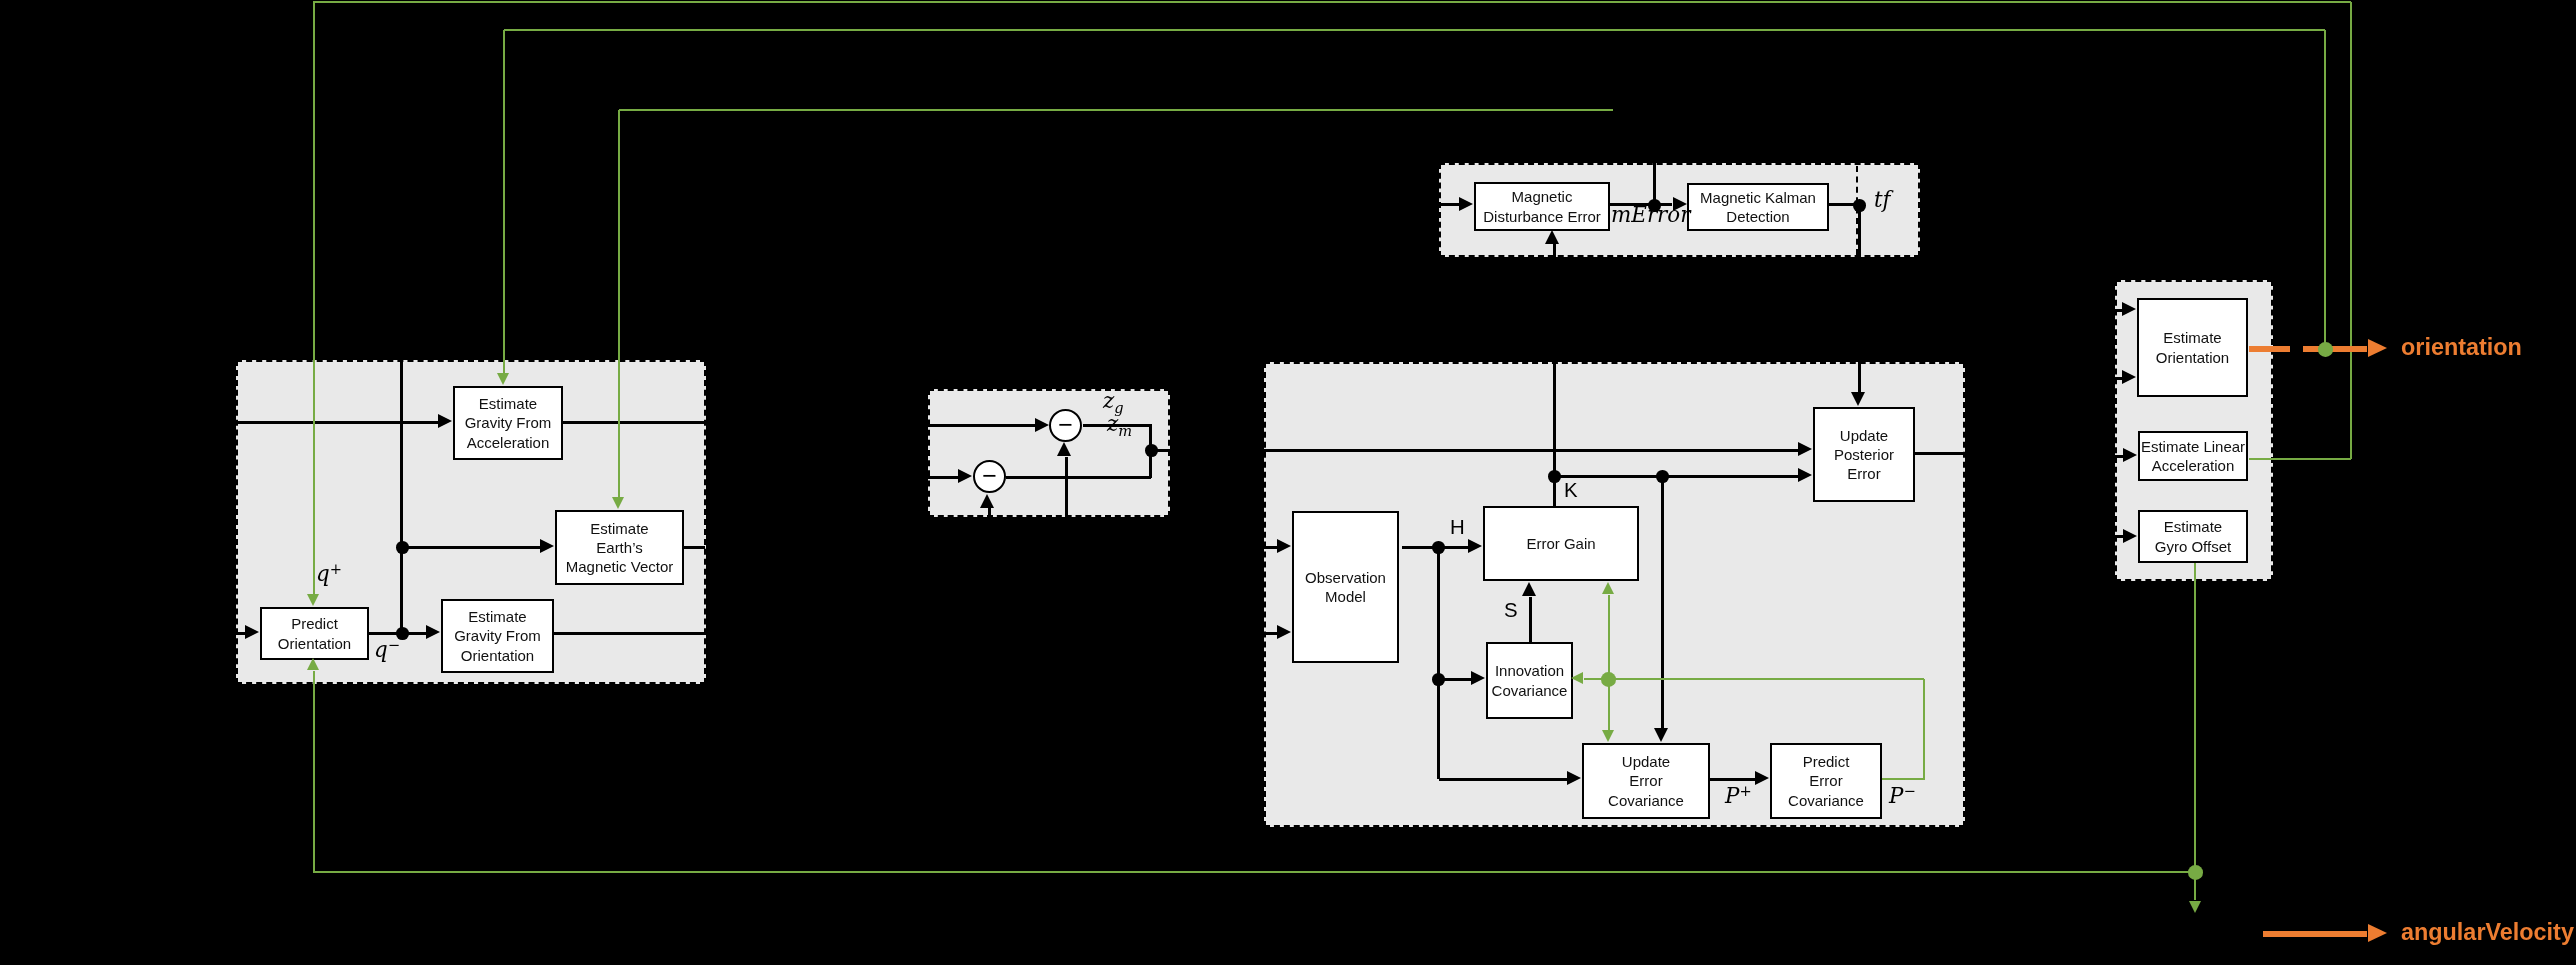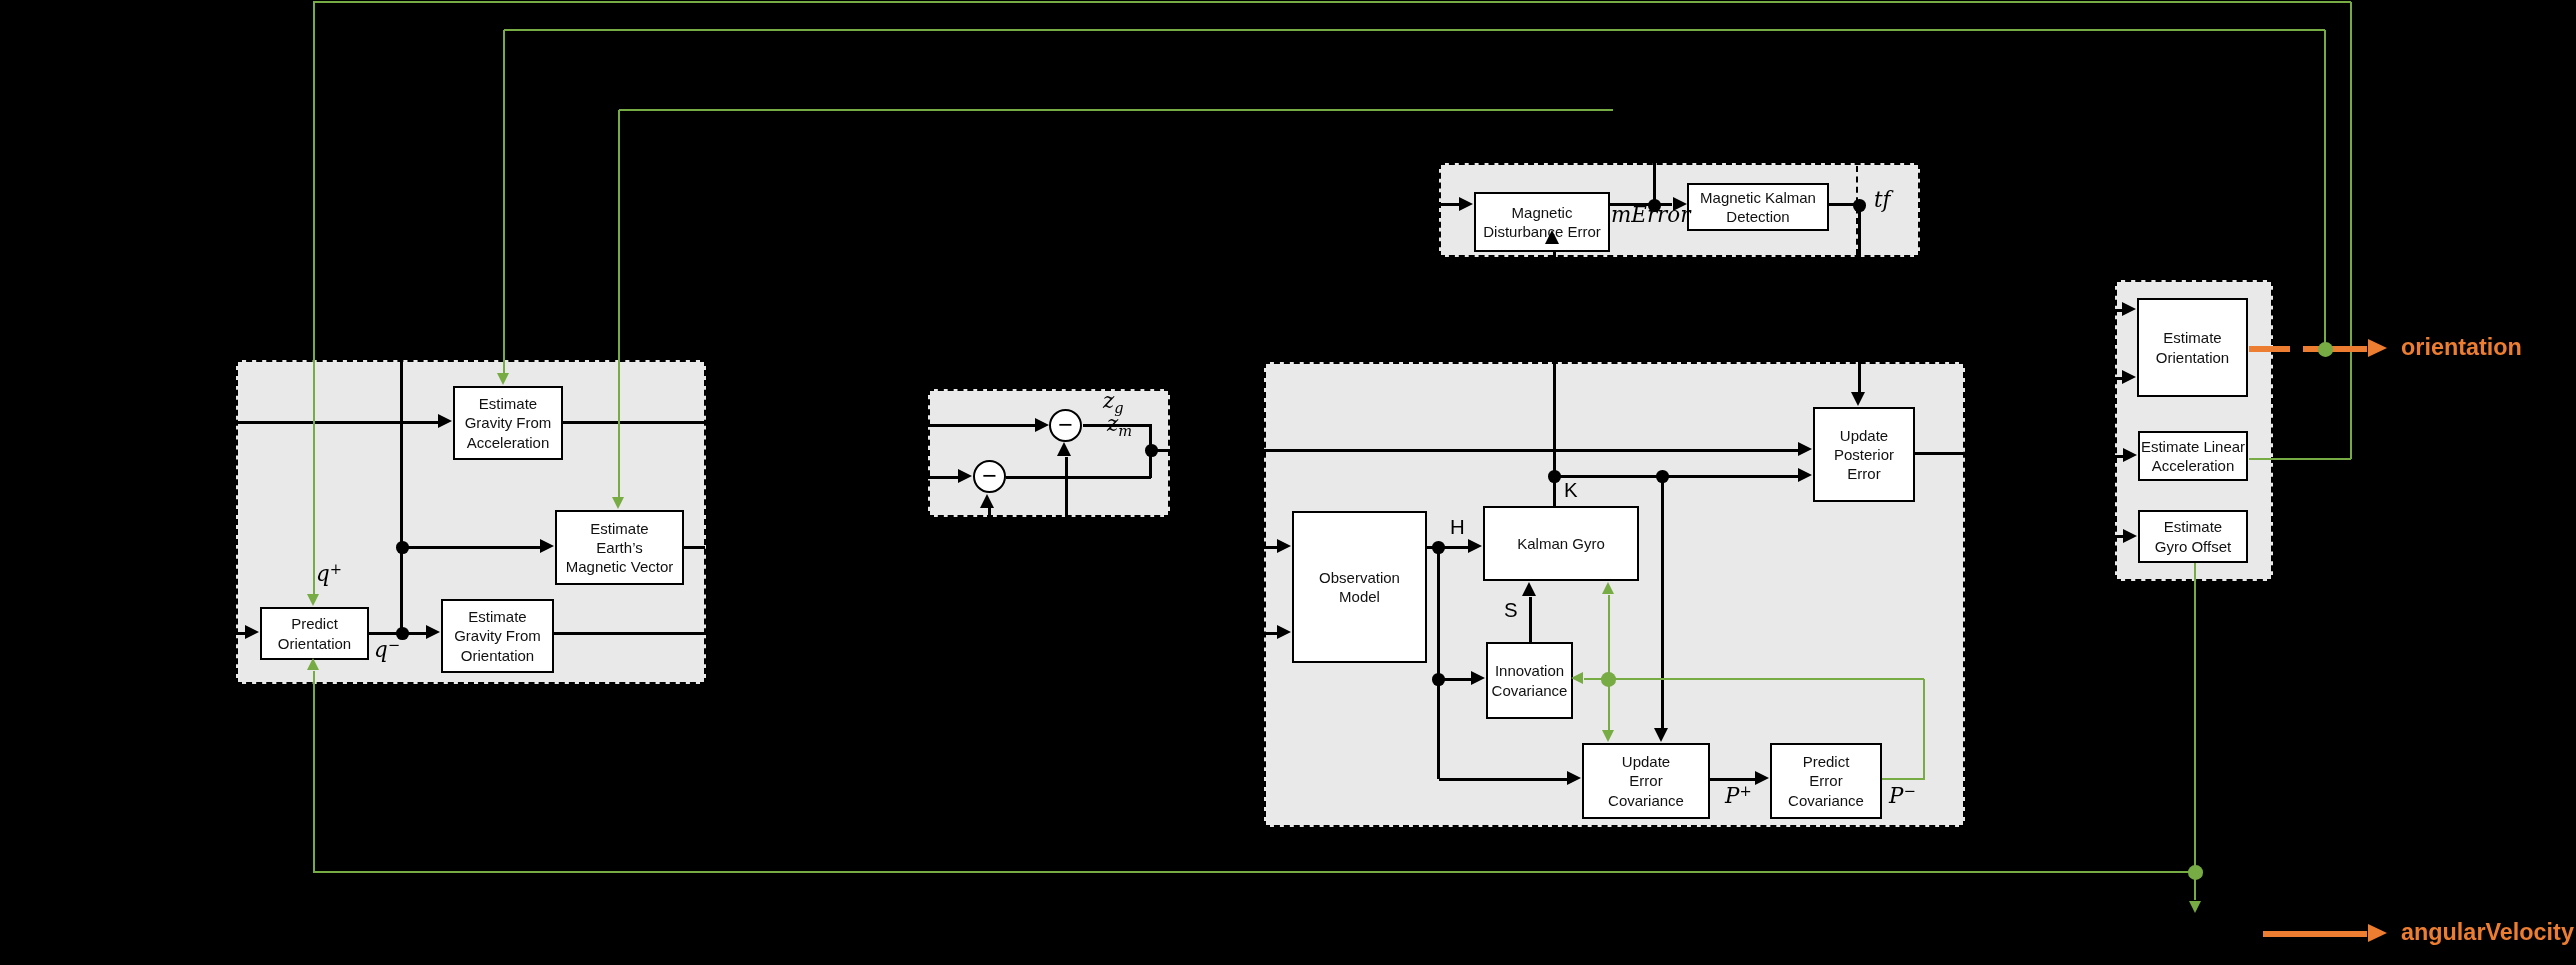--- a/index.html
+++ b/index.html
@@ -169,35 +169,35 @@
 Gravity From
 Acceleration</div>
   <div class="block" style="left:555px;top:510px;width:129px;height:75px;">Estimate
 Earth’s
 Magnetic Vector</div>
   <div class="block" style="left:260px;top:607px;width:109px;height:53px;">Predict
 Orientation</div>
   <div class="block" style="left:441px;top:599px;width:113px;height:74px;">Estimate
 Gravity From
 Orientation</div>
-  <div class="block" style="left:1292px;top:511px;width:135px;height:152px;">Observation
+  <div class="block" style="left:1292px;top:511px;width:107px;height:152px;">Observation
 Model</div>
-  <div class="block" style="left:1483px;top:506px;width:156px;height:75px;">Kalman Gyro</div>
+  <div class="block" style="left:1483px;top:506px;width:156px;height:75px;">Error Gain</div>
   <div class="block" style="left:1486px;top:642px;width:87px;height:77px;">Innovation
 Covariance</div>
   <div class="block" style="left:1582px;top:743px;width:128px;height:76px;">Update
 Error
 Covariance</div>
   <div class="block" style="left:1770px;top:743px;width:112px;height:76px;">Predict
 Error
 Covariance</div>
   <div class="block" style="left:1813px;top:407px;width:102px;height:95px;">Update
 Posterior
 Error</div>
-  <div class="block" style="left:1474px;top:192px;width:136px;height:60px;">Magnetic
+  <div class="block" style="left:1474px;top:182px;width:136px;height:49px;">Magnetic
 Disturbance Error</div>
   <div class="block" style="left:1687px;top:183px;width:142px;height:48px;">Magnetic Kalman
 Detection</div>
   <div class="block" style="left:2137px;top:298px;width:111px;height:99px;">Estimate
 Orientation</div>
   <div class="block" style="left:2138px;top:431px;width:110px;height:50px;">Estimate Linear
 Acceleration</div>
   <div class="block" style="left:2138px;top:510px;width:110px;height:53px;">Estimate
 Gyro Offset</div>
 

